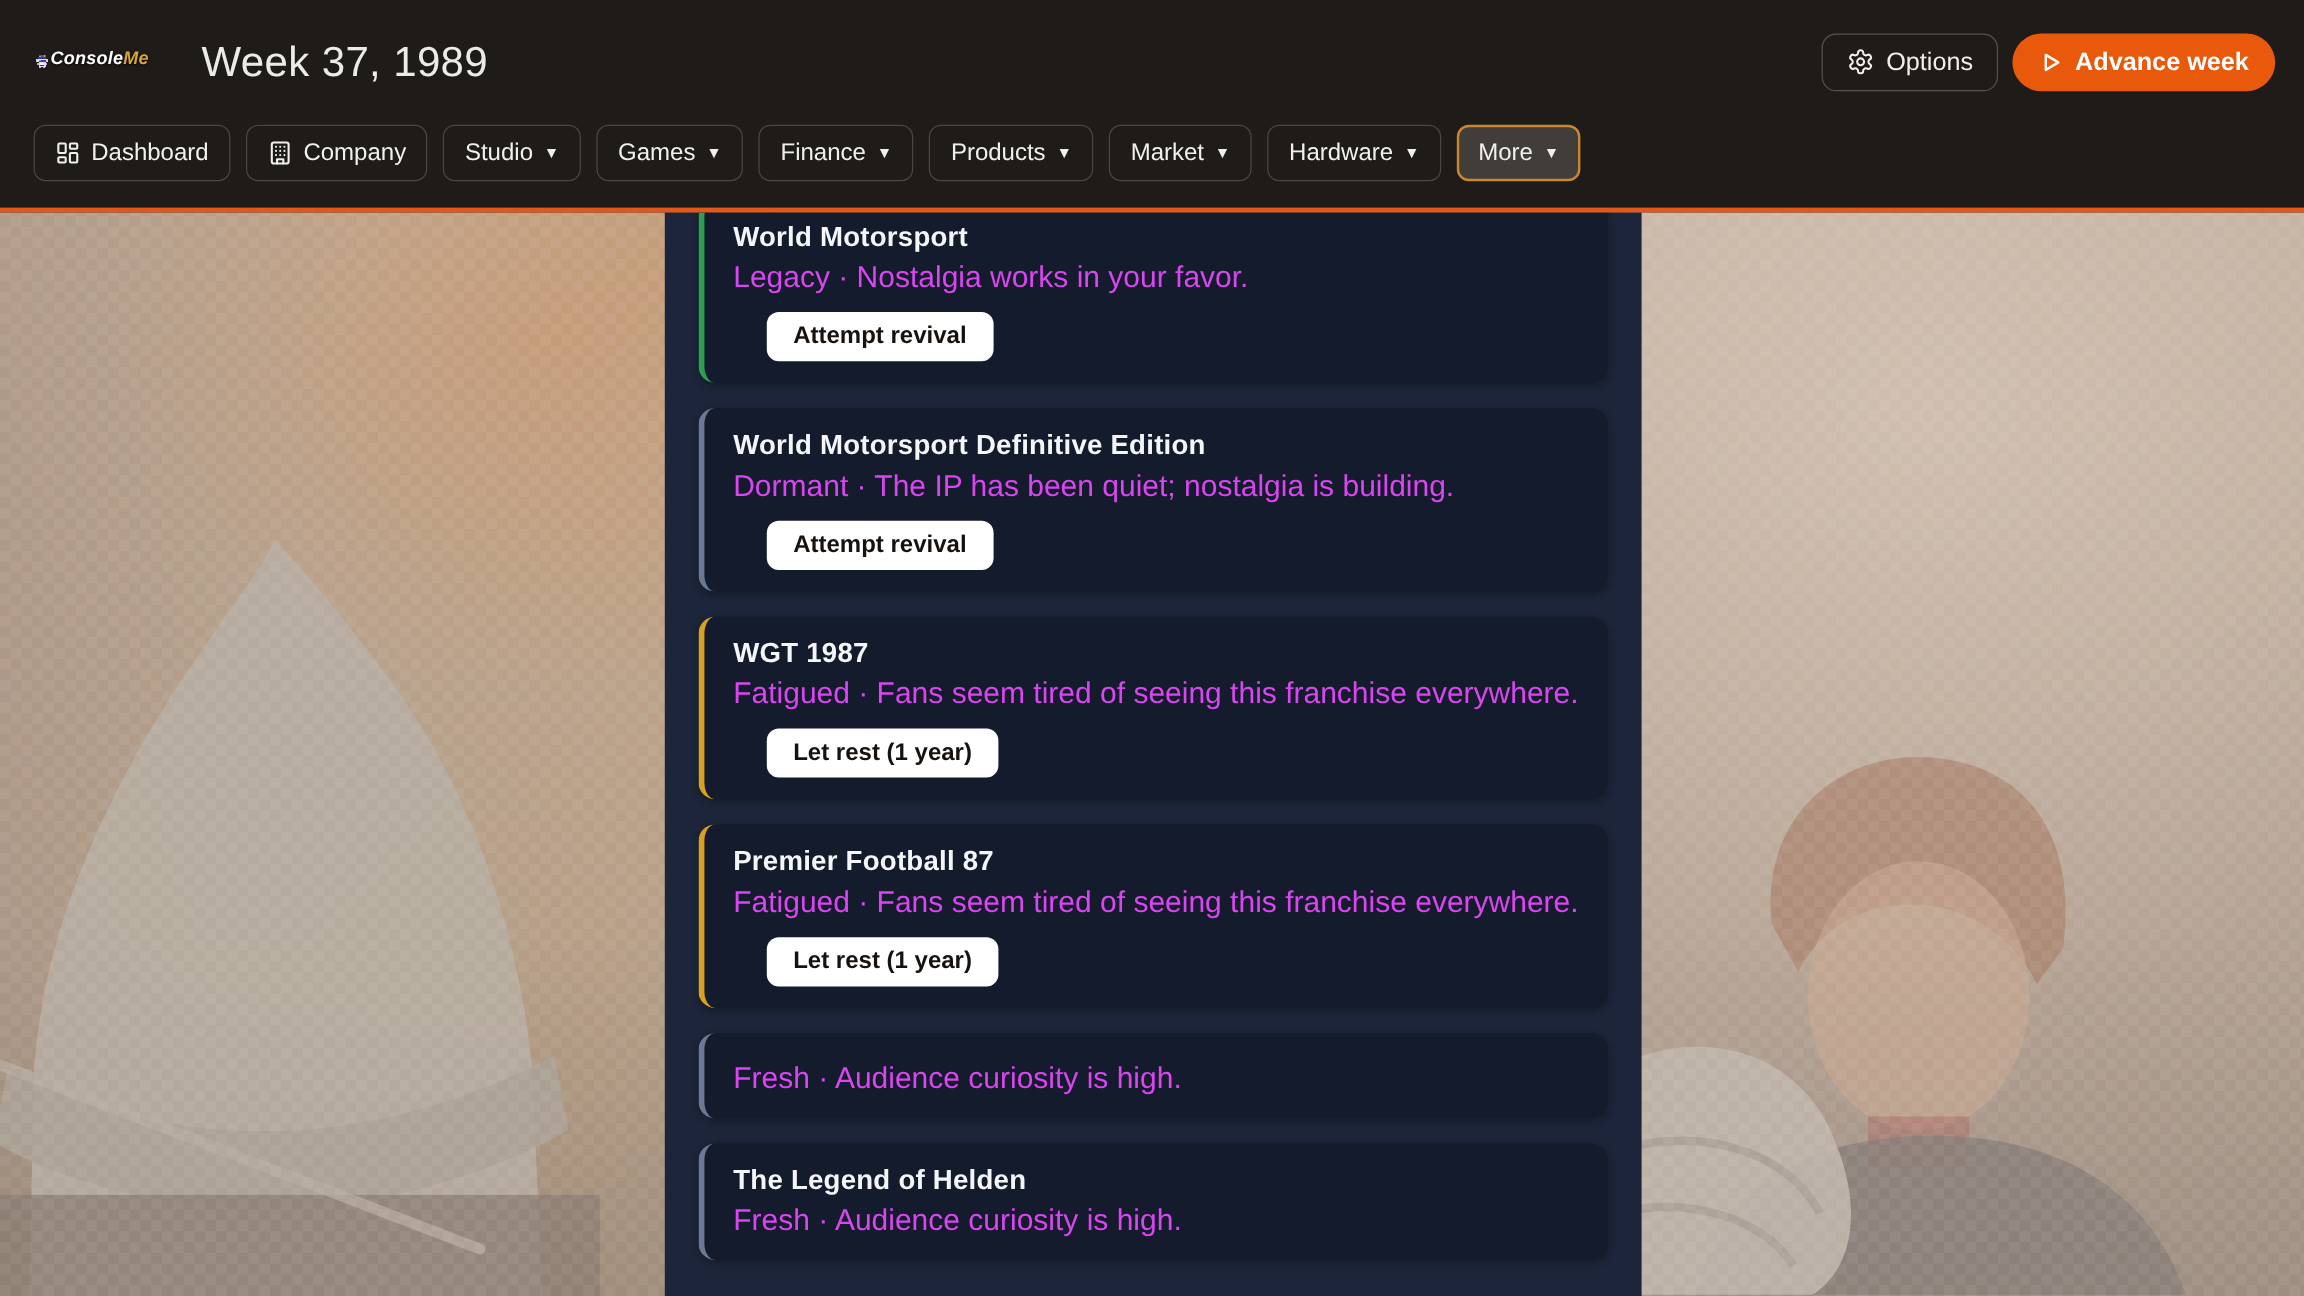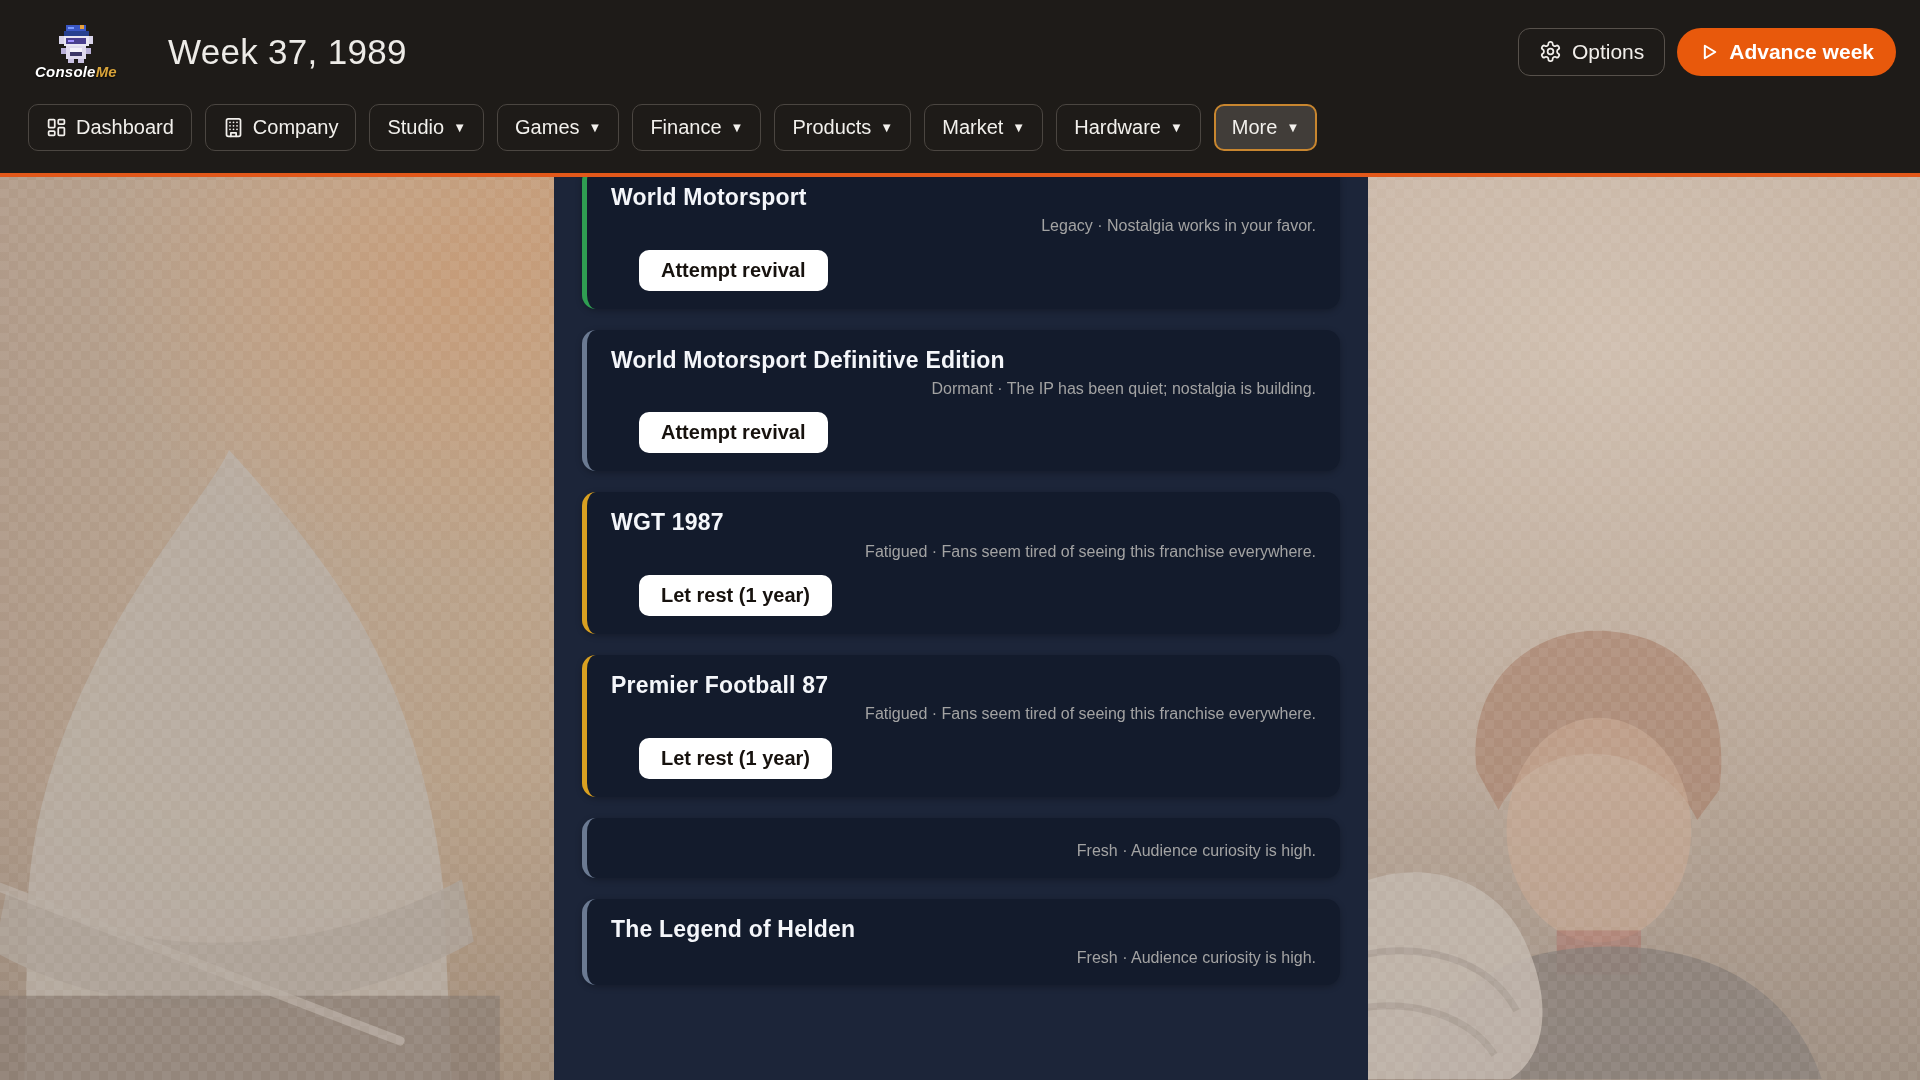--- a/index.html
+++ b/index.html
@@ -29,21 +29,21 @@
   .knight-right{position:absolute;left:1358px;top:556px;width:562px;height:524px;}
   .bg-wash{position:absolute;inset:0;background:rgba(213,198,184,.40);}
   .bg-checker{position:absolute;inset:0;
     background-image:conic-gradient(rgba(255,255,255,.06) 25%, rgba(0,0,0,0) 25% 50%, rgba(255,255,255,.06) 50% 75%, rgba(0,0,0,0) 75%);
     background-size:18px 18px;}
 
   
   header{position:absolute;top:0;left:0;width:1920px;height:177px;box-sizing:border-box;
     background:#1e1b18;border-bottom:4px solid #e2581a;z-index:5;}
   .header-top{position:absolute;top:0;left:0;right:0;height:103px;display:flex;align-items:center;padding:0 24px;box-sizing:border-box;}
-  .logo{display:flex;flex-direction:column;align-items:center;width:96px;margin-left:4px;}
+  .logo{display:flex;flex-direction:row;align-items:center;width:96px;margin-left:4px;}
   .logo svg{display:block;}
   .logo-text{font-style:italic;font-weight:800;font-size:15px;letter-spacing:.2px;color:#ffffff;
     text-shadow:0 1px 2px rgba(0,0,0,.9);margin-top:-6px;white-space:nowrap;}
   .logo-text .gold{color:#d9a43a;}
   .week{margin-left:44px;font-size:35px;font-weight:500;color:#edebe7;letter-spacing:.3px;}
   .header-actions{margin-left:auto;display:flex;align-items:center;gap:12px;}
   .btn{display:flex;align-items:center;gap:10px;cursor:pointer;font-family:"Liberation Sans",sans-serif;}
   .options-btn{height:48px;padding:0 20px;background:rgba(0,0,0,0);border:1px solid #57514b;border-radius:12px;
     color:#f2efeb;font-size:21px;font-weight:500;margin-left:28px;}
   .advance-btn{height:48px;padding:0 22px;background:#e8590c;border:none;border-radius:26px;
@@ -60,21 +60,21 @@
   main{position:absolute;inset:0;z-index:3;}
   .panel{position:absolute;left:554px;top:177px;width:814px;height:903px;background:#1c2539;
     padding:0 28px;box-sizing:border-box;overflow:hidden;}
   .card{background:#131b2c;border-left:5px solid #6b7a92;border-radius:14px;
     padding:17px 24px 18px;margin-top:21px;box-shadow:0 2px 6px rgba(0,0,0,.25);}
   .card.first{margin-top:-10px;}
   .card.accent-green{border-left-color:#2f9e52;}
   .card.accent-amber{border-left-color:#d9a021;}
   .card.accent-slate{border-left-color:#6b7a92;}
   .card-title{margin:0;font-size:23px;line-height:1.15;font-weight:700;color:#f4f6fa;letter-spacing:.2px;}
-  .card-status{margin:6px 0 0;font-size:16px;line-height:1.2;color:#a3a3a3;text-align:right;}
+  .card-status{margin:6px 0 0;font-size:25px;line-height:1.2;color:#d946ef;}
   .card-action{margin-top:14px;display:inline-block;background:#ffffff;color:#17120e;border:none;border-radius:10px;
     padding:9px 22px;font-size:20px;line-height:1.15;font-weight:600;cursor:pointer;font-family:"Liberation Sans",sans-serif;margin-left:28px;}
 </style>
 </head>
 <body>
 
 <div class="stage">
 
   <div class="bg">
     <div class="bg-base"></div>

